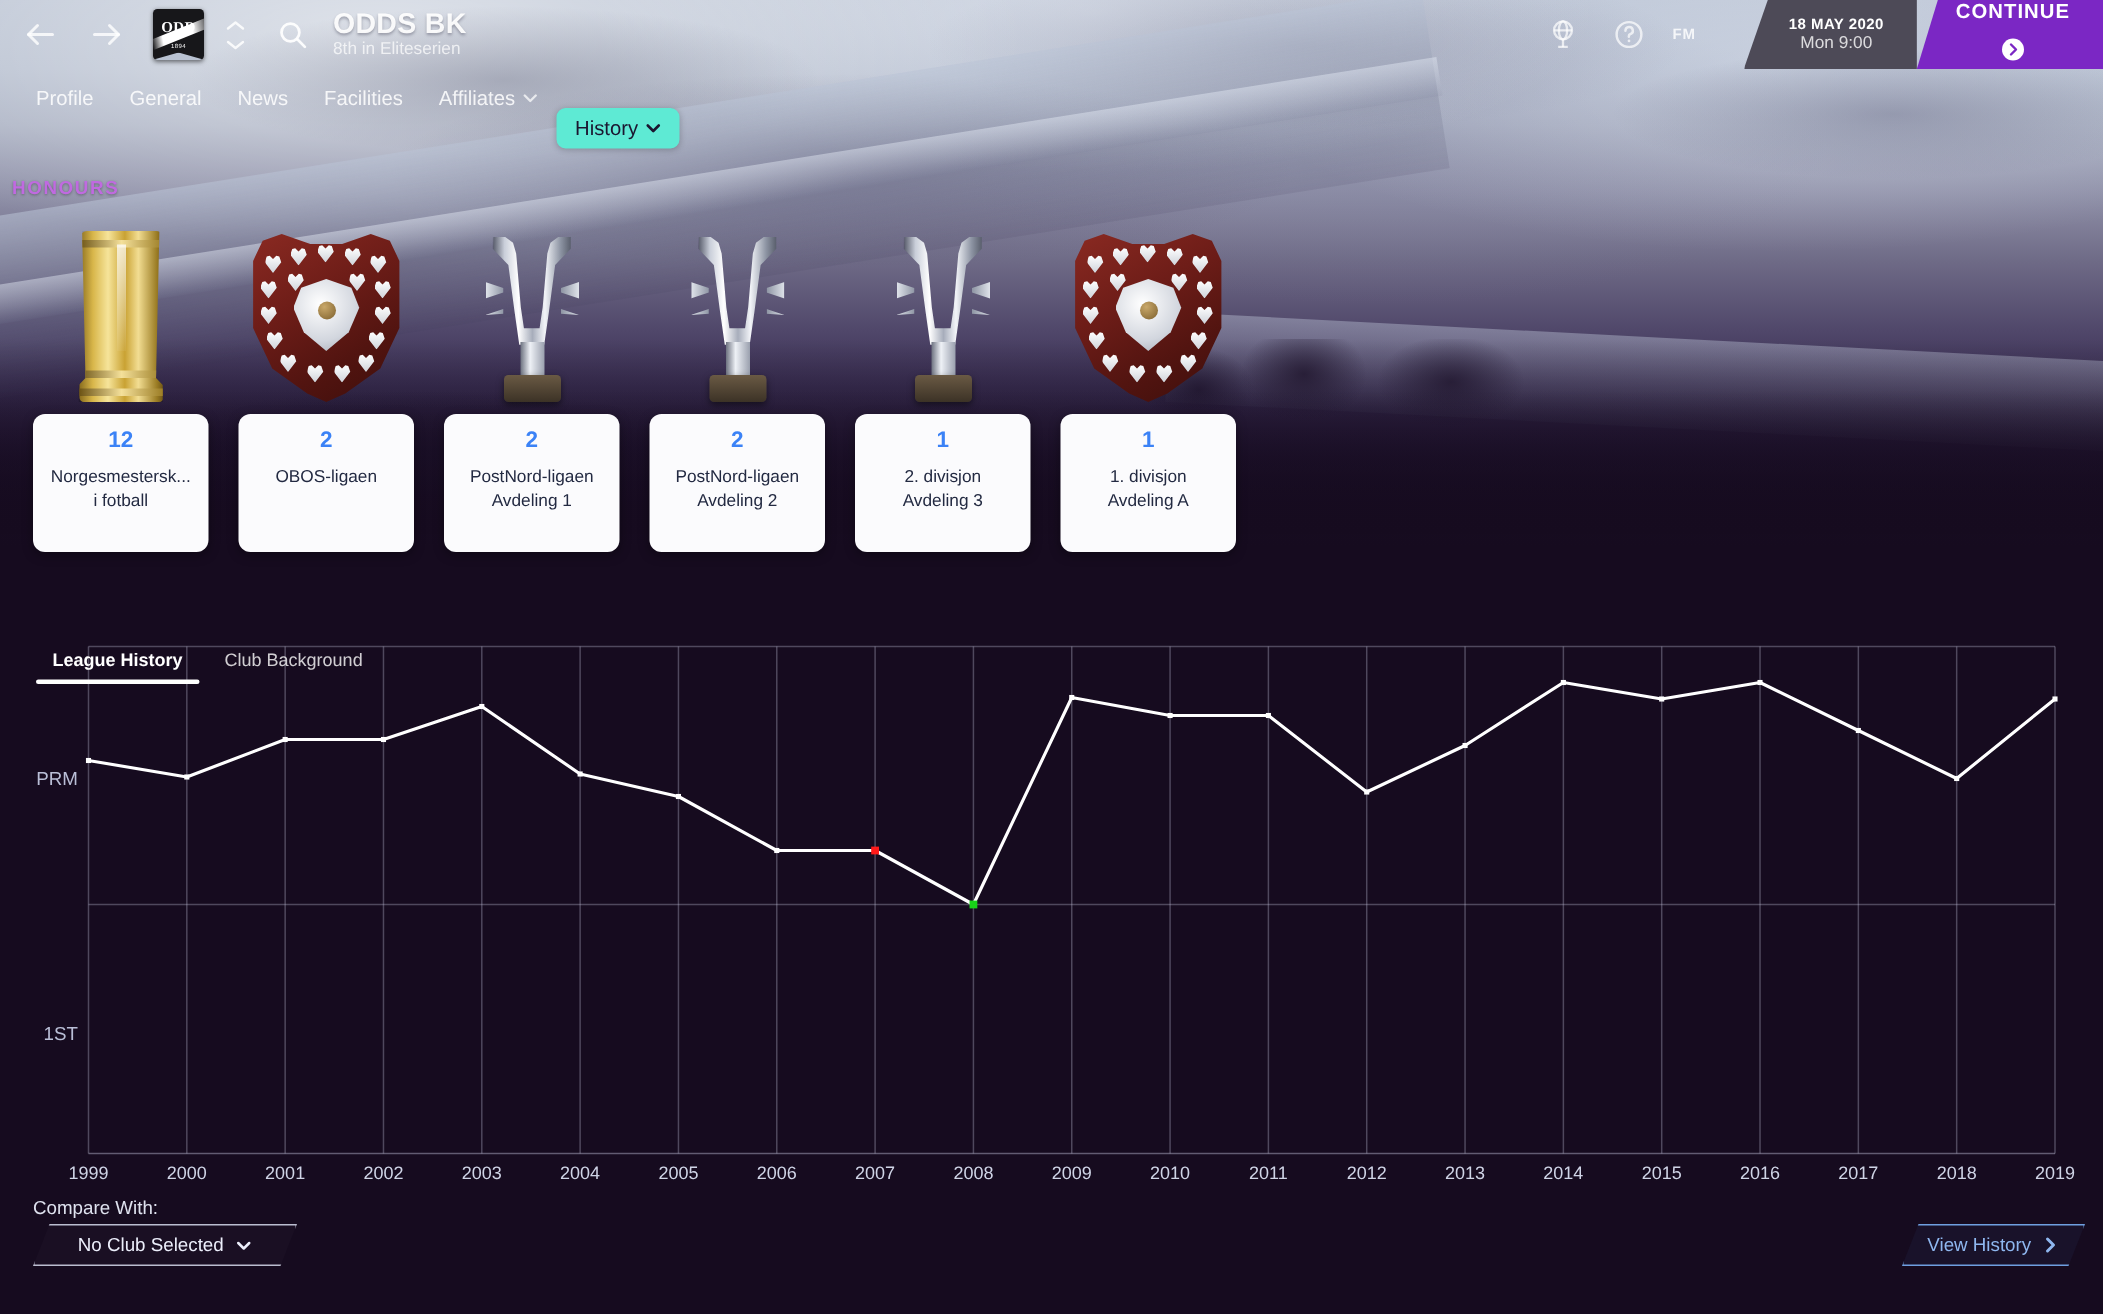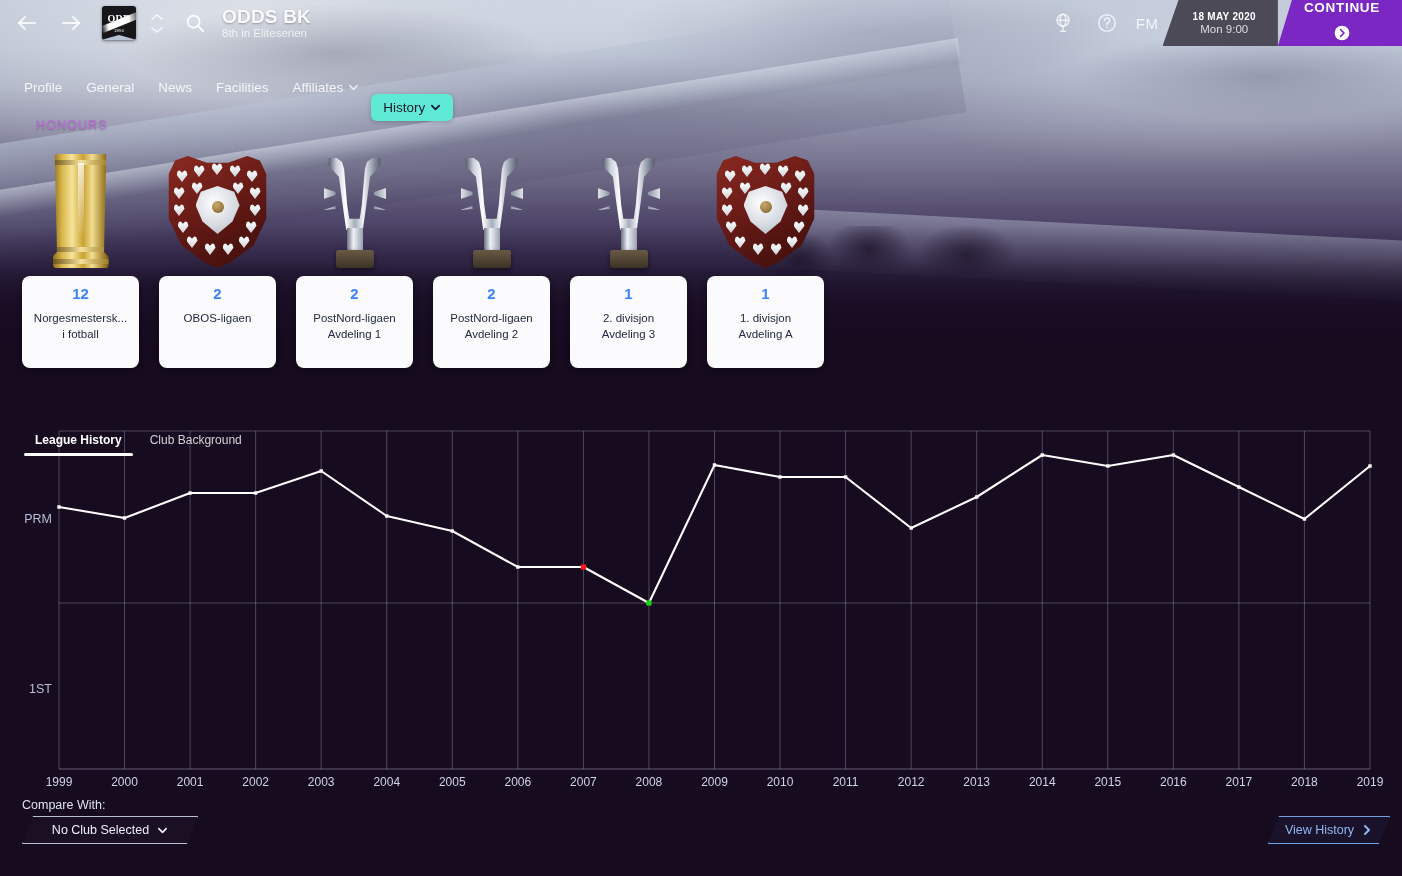--- a/index.html
+++ b/index.html
@@ -112,62 +112,62 @@
     text-shadow: 0 1px 2px rgba(40,40,60,.35);
   }
   .club-sub { font-size: 11.5px; color: rgba(255,255,255,.72); margin-top: 1px; }
   .topbar-spacer { flex: 1; }
   .tb-icon {
     width: 30px; height: 30px; margin-right: 14px; color: rgba(255,255,255,.70);
     display: flex; align-items: center; justify-content: center; cursor: pointer;
   }
   .tb-icon svg { width: 22px; height: 22px; }
   .fm-logo {
-    font-size: 15px; font-weight: 400; color: rgba(255,255,255,.82);
-    letter-spacing: .5px; margin-right: 4px; cursor: pointer;
+    font-size: 10px; font-weight: 700; color: rgba(255,255,255,.82);
+    letter-spacing: .5px; margin-right: 32px; cursor: pointer;
   }
   .date-chip {
     height: 46px; background: #4d4a57; color: #fff;
     padding: 4px 22px 4px 30px; display: flex; flex-direction: column;
     align-items: center; justify-content: center;
     clip-path: polygon(16px 0, 100% 0, 100% 100%, 0 100%);
   }
   .date-main { font-size: 10px; font-weight: 700; letter-spacing: .3px; }
   .date-sub { font-size: 11.5px; color: rgba(255,255,255,.80); margin-top: 1px; }
   .continue-btn {
     height: 46px; background: #7b27c4; color: #fff;
     padding: 0 22px 0 26px; display: flex; align-items: center; gap: 10px;
     font-size: 13.5px; font-weight: 700; letter-spacing: .7px; cursor: pointer;
     clip-path: polygon(14px 0, 100% 0, 100% 100%, 0 100%);
     flex-direction: column;
   }
   .continue-btn svg { width: 16px; height: 16px; }
 
   
   .menubar {
-    position: absolute; left: 0; top: 70px; width: 1402px; height: 34px;
+    position: absolute; left: 0; top: 48px; width: 1402px; height: 34px;
     display: flex; align-items: center; gap: 0; z-index: 30; padding-left: 12px;
   }
   .menu-item {
     display: flex; align-items: center; gap: 5px;
     padding: 6px 12px; font-size: 13.5px; color: rgba(255,255,255,.86);
     cursor: pointer; border-radius: 6px; white-space: nowrap;
   }
   .menu-item svg { width: 11px; height: 11px; opacity: .85; }
   .menu-item.active {
     background: #5eead4; color: #1b1630; font-weight: 400;
     box-shadow: 0 1px 4px rgba(0,0,0,.22);
     margin-top: 40px;
   }
   .menu-item.active svg { opacity: 1; }
 
   
   .honours-label {
-    position: absolute; left: 36px; top: 118px; z-index: 20;
-    font-size: 12.5px; font-weight: 400; letter-spacing: 1.1px; color: #c06ae0;
+    position: absolute; left: 8px; top: 118px; z-index: 20;
+    font-size: 12.5px; font-weight: 700; letter-spacing: 1.1px; color: #c06ae0;
     text-shadow: 0 1px 2px rgba(0,0,0,.35);
   }
   .honours-row {
     position: absolute; left: 22px; top: 140px; width: 1360px; height: 232px;
     display: flex; gap: 20px; z-index: 20;
   }
   .honour { width: 117px; display: flex; flex-direction: column; align-items: center; }
   .honour-art { height: 128px; width: 120px; position: relative; display: flex;
                 align-items: flex-end; justify-content: center; }
 

